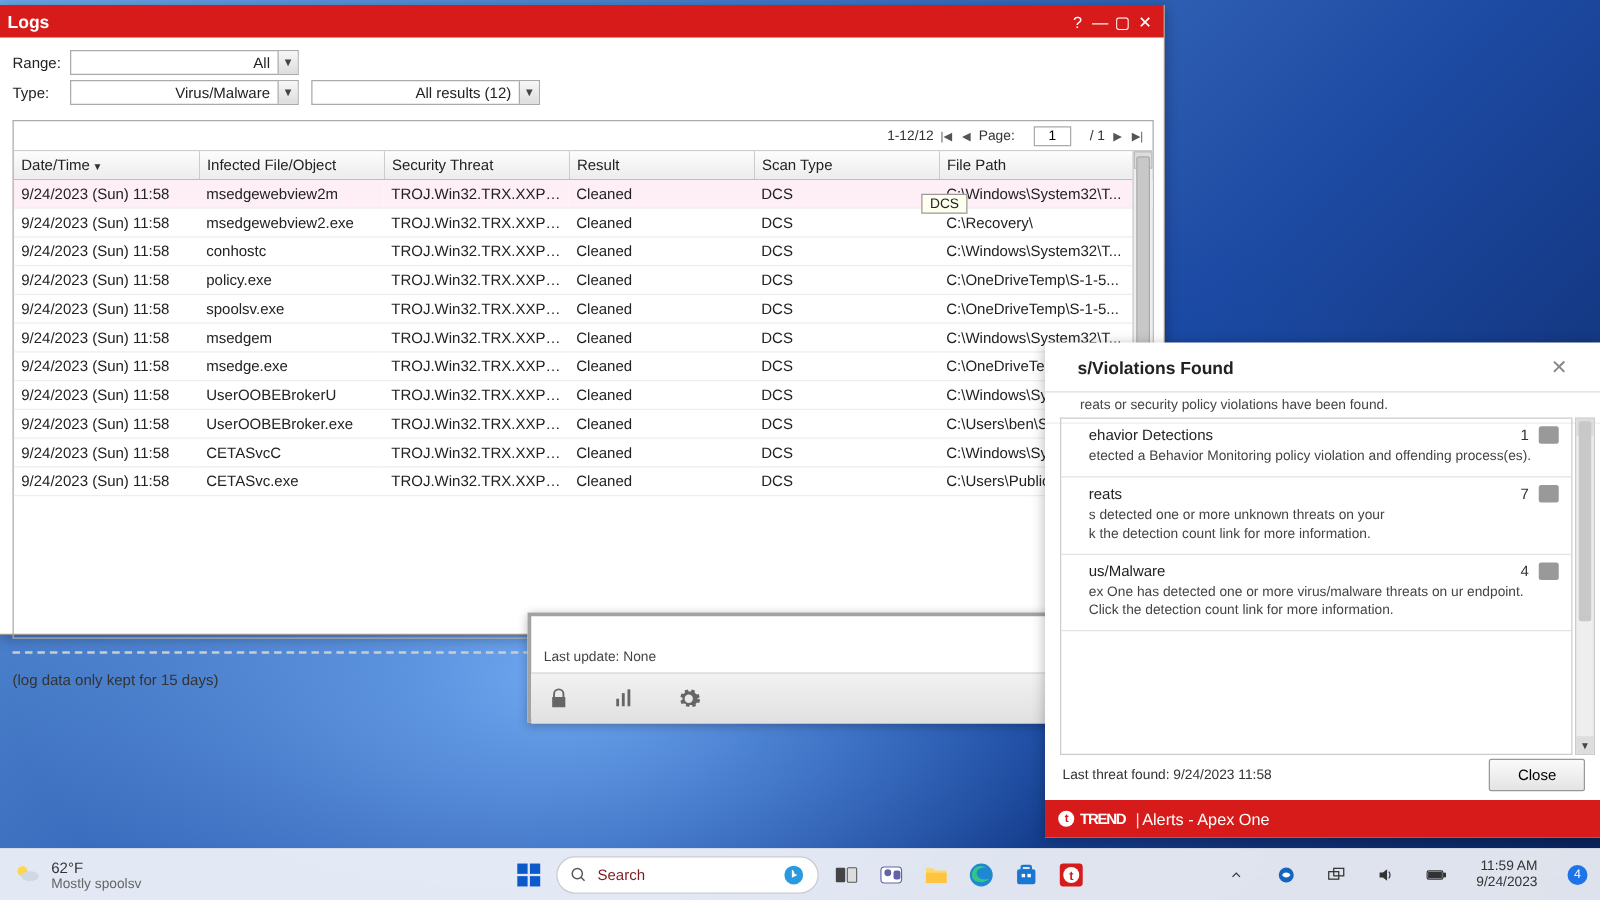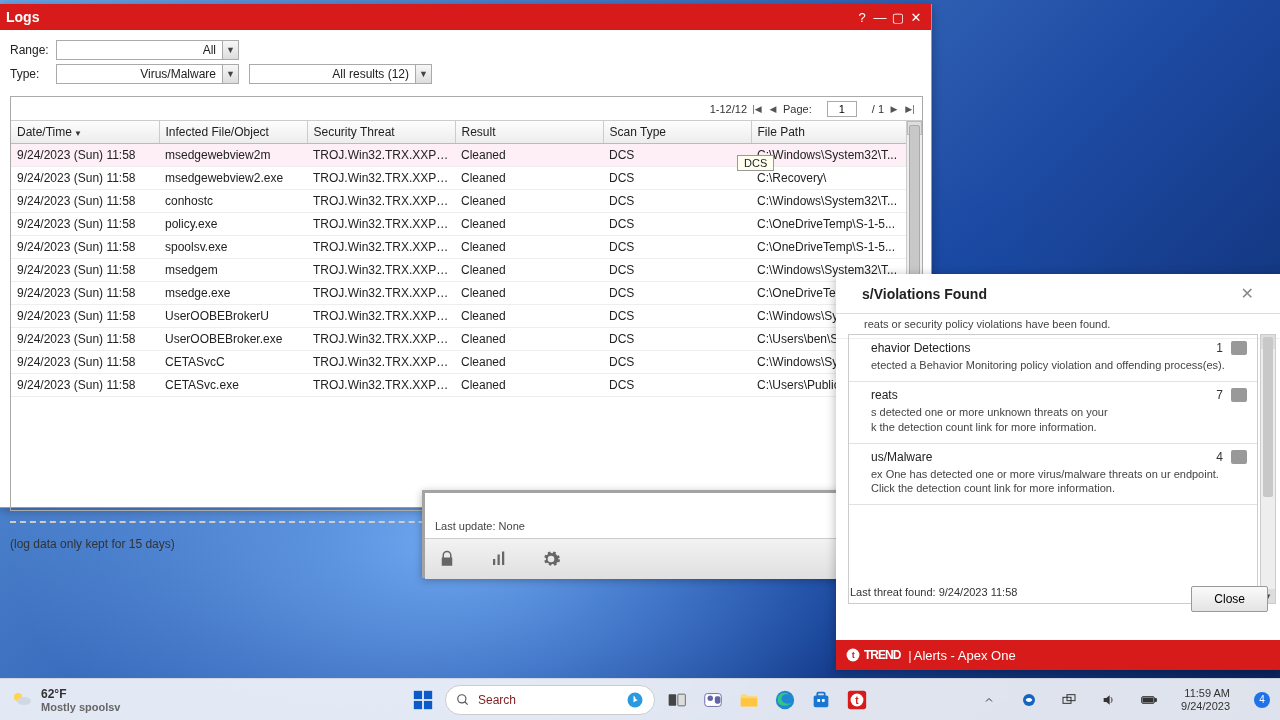--- a/index.html
+++ b/index.html
@@ -58,29 +58,29 @@
   .alert-item .row1 { display:flex; align-items:center; margin-bottom:3px;}
   .alert-item .name { flex:1; font-size:12px; color:#222;}
   .alert-item .cnt { width:26px; text-align:right; margin-right:8px; font-size:12px;}
   .alert-item .chat { width:16px; height:14px; background:#999; border-radius:2px; position:relative;}
   .alert-item .chat:after{content:"";position:absolute;bottom:-3px;left:3px;border:3px solid transparent;border-top-color:#999;}
   .alert-item .desc { color:#444; line-height:1.35;}
   #alerts .vs2 { position:absolute; right:4px; top:60px; bottom:66px; width:16px; background:#eee; border:1px solid #ccc;}
   #alerts .vs2 .thumb { position:absolute; left:2px; right:2px; top:2px; height:160px; background:#c8c8c8; border-radius:2px;}
   #alerts .vs2 .arr{position:absolute;left:0;right:0;height:14px;background:#ddd;display:flex;align-items:center;justify-content:center;font-size:8px;color:#444;}
   #alerts .vs2 .arr.up{top:0} #alerts .vs2 .arr.dn{bottom:0}
-  #alerts .foot { position:absolute; bottom:48px; left:0; right:0; height:36px; display:flex; align-items:flex-start; padding:0 12px 0 14px; font-size:11px; color:#333;}
+  #alerts .foot { position:absolute; bottom:32px; left:0; right:0; height:36px; display:flex; align-items:center; padding:0 12px 0 14px; font-size:11px; color:#333;}
   #alerts .foot .btn { margin-left:auto;}
   #alerts .brand { position:absolute; bottom:0; left:0; right:0; height:30px; background:#d71a1a; color:#fff; display:flex; align-items:center; padding:0 10px; font-size:13px;}
   #alerts .brand .logo { font-weight:bold; letter-spacing:-1px; display:inline-flex; align-items:center; gap:4px; margin-right:6px; font-size:12px;}
   #alerts .brand .logo svg{display:inline-block}
   #alerts .brand .sep { margin:0 2px; color:#ffdada;}
   
   #taskbar { position:absolute; bottom:0; left:0; right:0; height:42px; background:rgba(241,243,248,0.92); backdrop-filter:blur(8px); border-top:1px solid rgba(0,0,0,.08); display:flex; align-items:center; padding:0 10px;}
-  .weather { display:flex; align-items:flex-start; gap:7px; font-size:11px; color:#333;font-weight:bold;}
+  .weather { display:flex; align-items:flex-start; gap:7px; font-size:11px; color:#333;}
   .weather .icon { width:24px; height:24px; }
   .weather .t1{font-size:12px;} .weather .t2{color:#666;}
   .center-icons { position:absolute; left:50%; transform:translateX(-50%); display:flex; align-items:center; gap:8px;}
   .tb-ic { width:28px; height:28px; border-radius:4px; display:flex; align-items:center; justify-content:center; }
   .tb-ic svg{display:block}
   .search-pill { width:210px; height:30px; border:1px solid #ccc; border-radius:15px; background:#fff; display:flex; align-items:center; padding:0 10px; gap:8px; font-size:12px; color:#7f1d1d;}
   .search-pill .bing { width:18px; height:18px; margin-left:auto;}
   .tray { margin-left:auto; display:flex; align-items:center; gap:24px; font-size:11px; color:#333;}
   .tray .clock { text-align:right; line-height:1.15; font-size:11px;}
   .tray .ic { width:16px; height:16px; display:flex; align-items:center; justify-content:center;}

